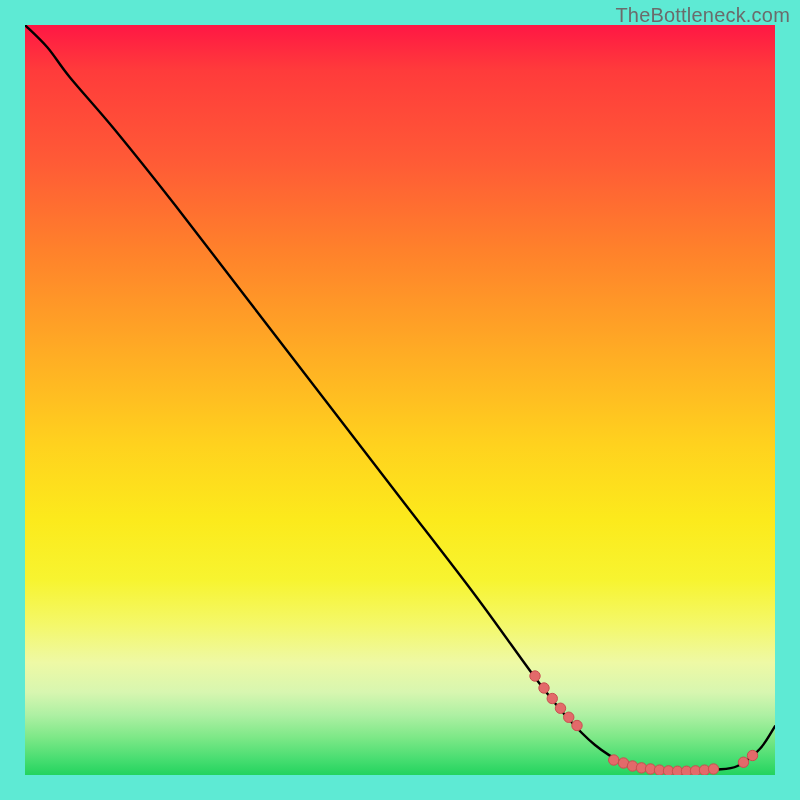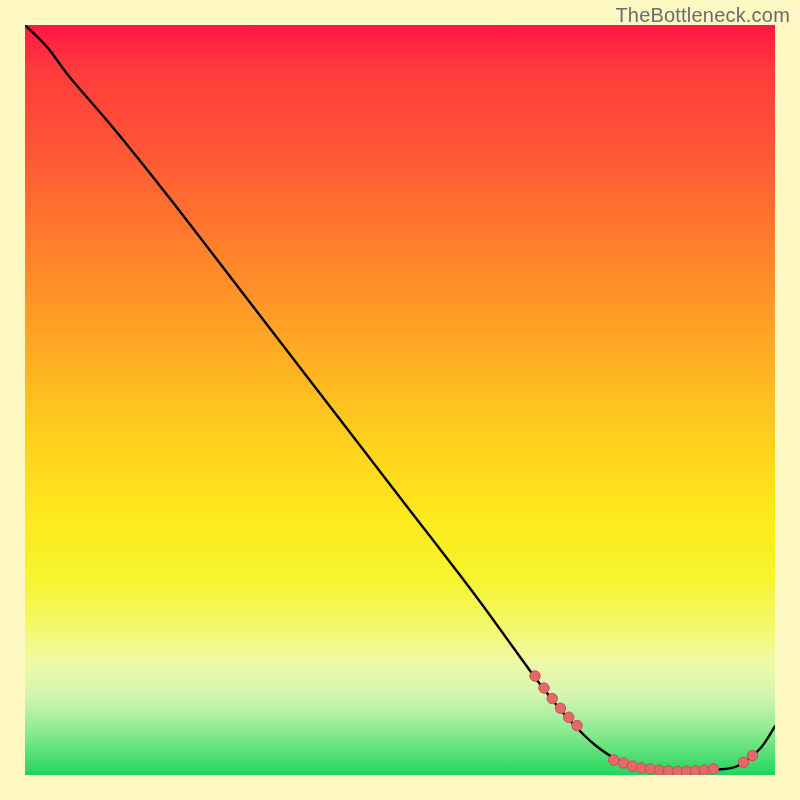--- a/index.html
+++ b/index.html
@@ -8,21 +8,21 @@
     width: 800px;
     height: 800px;
     background: #000;
     overflow: hidden;
     font-family: Arial, Helvetica, sans-serif;
   }
   .wrap {
     position: relative;
     width: 800px;
     height: 800px;
-    background: #fef9c3;
+    background: #5eead4;
   }
   .plot {
     position: absolute;
     left: 25px;
     top: 25px;
     width: 750px;
     height: 750px;
   }
   .gradient {
     position: absolute;

